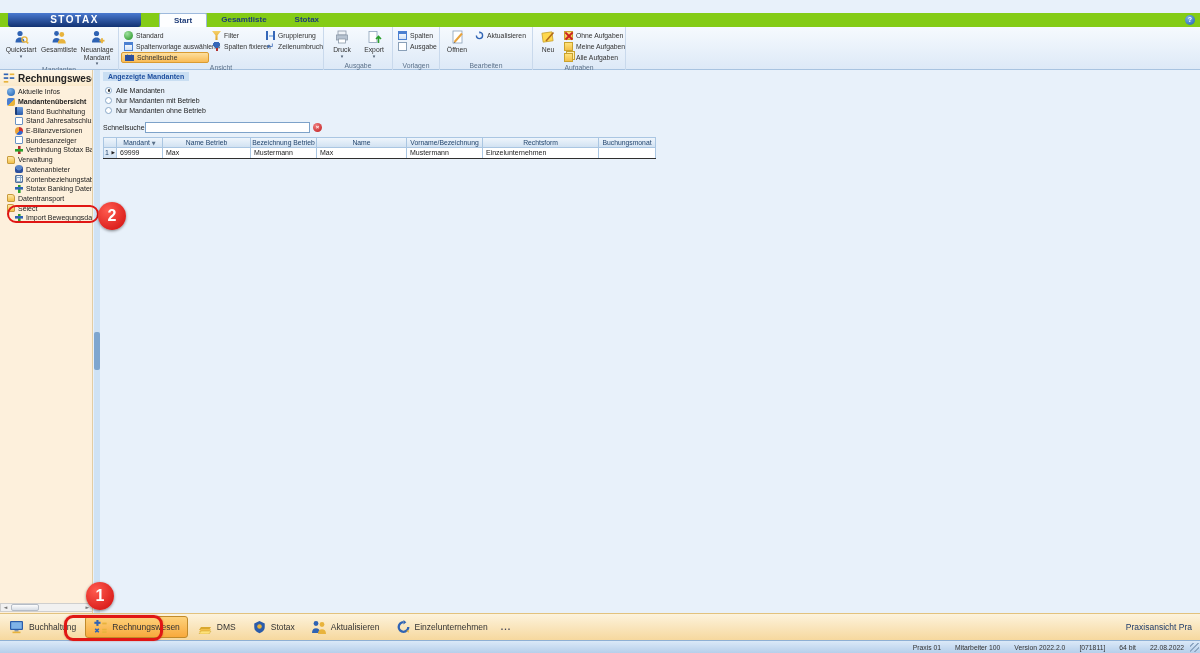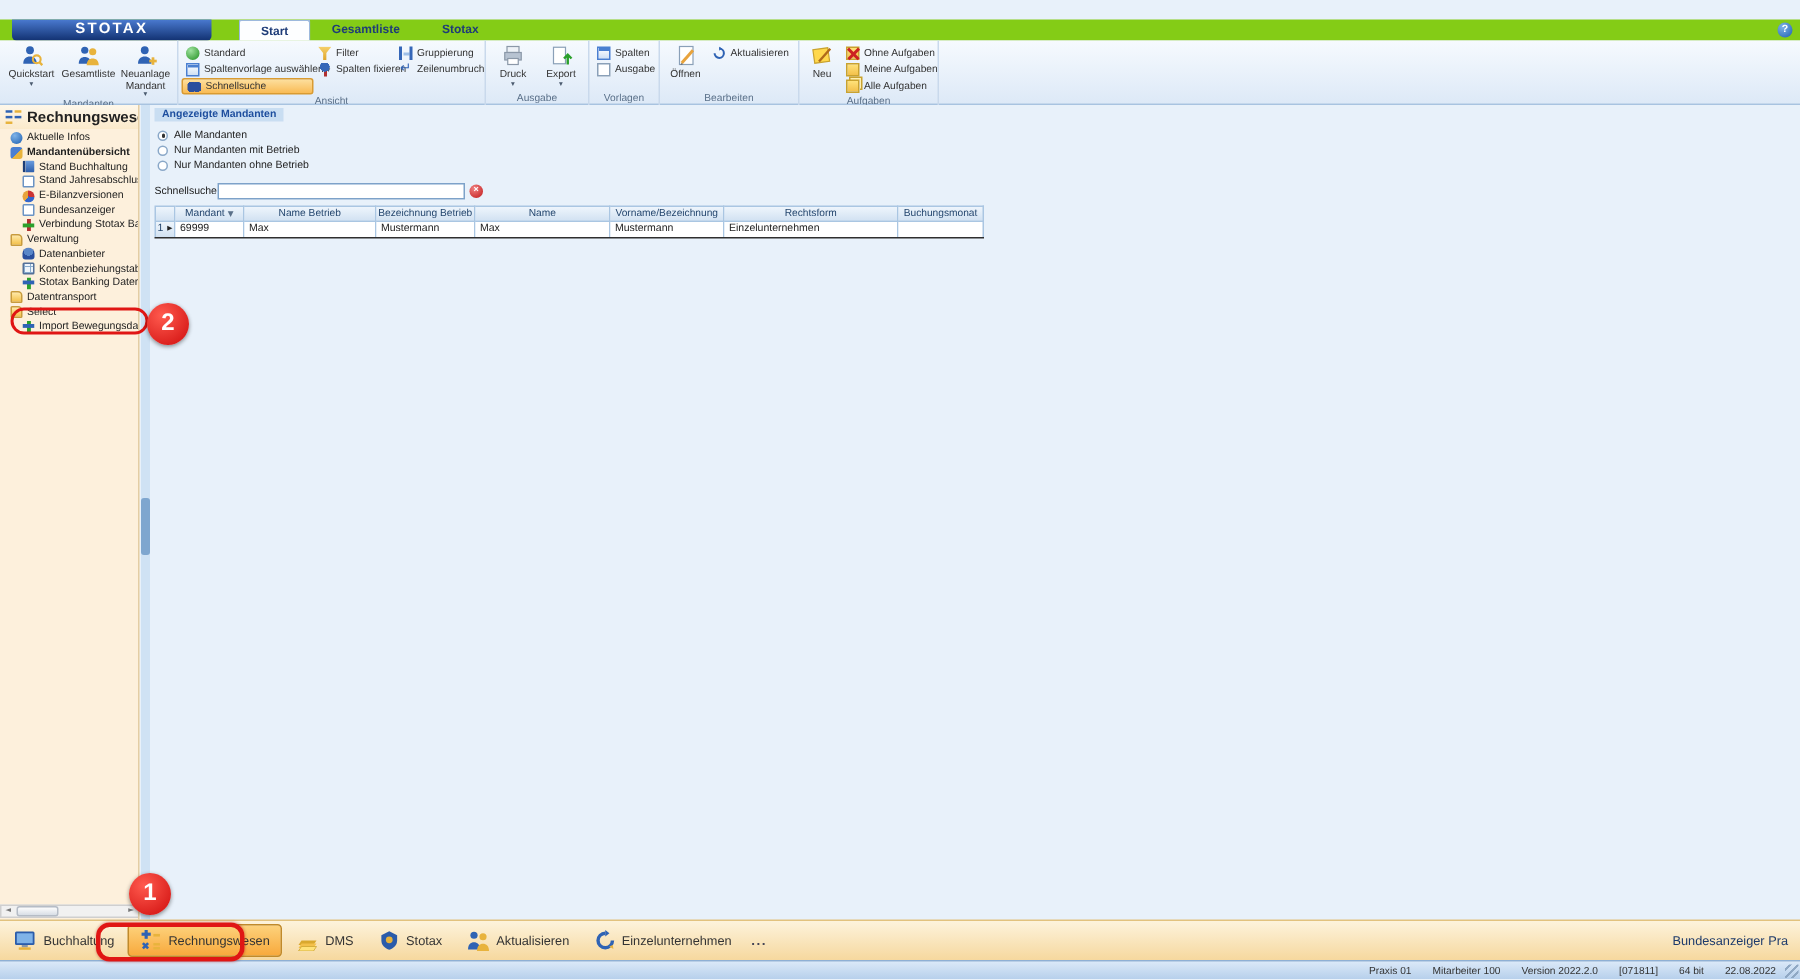--- a/index.html
+++ b/index.html
@@ -520,21 +520,21 @@
     </div>
     <div class="task">
       <svg width="15" height="14" viewBox="0 0 16 16">
         <path d="M13.5 8A5.5 5.5 0 1 1 8 2.5" stroke="#2f63b4" stroke-width="2.6" fill="none"></path>
         <path d="M8 0l3.2 2.5L8 5z" fill="#2f63b4"></path>
         <path d="M11 12.5l2.8-1 .4 3z" fill="#e8b33c"></path>
       </svg>
       <span>Einzelunternehmen</span>
     </div>
     <span class="overflow-dots">...</span>
-    <span class="tb-right">Bundesanzeiger Pra</span>
+    <span class="tb-right">Praxisansicht Pra</span>
   </div>
 
   <div class="statusbar">
     <span>Praxis 01</span>
     <span>Mitarbeiter 100</span>
     <span>Version 2022.2.0</span>
     <span>[071811]</span>
     <span>64 bit</span>
     <span>22.08.2022</span>
     <span class="grip"></span>

